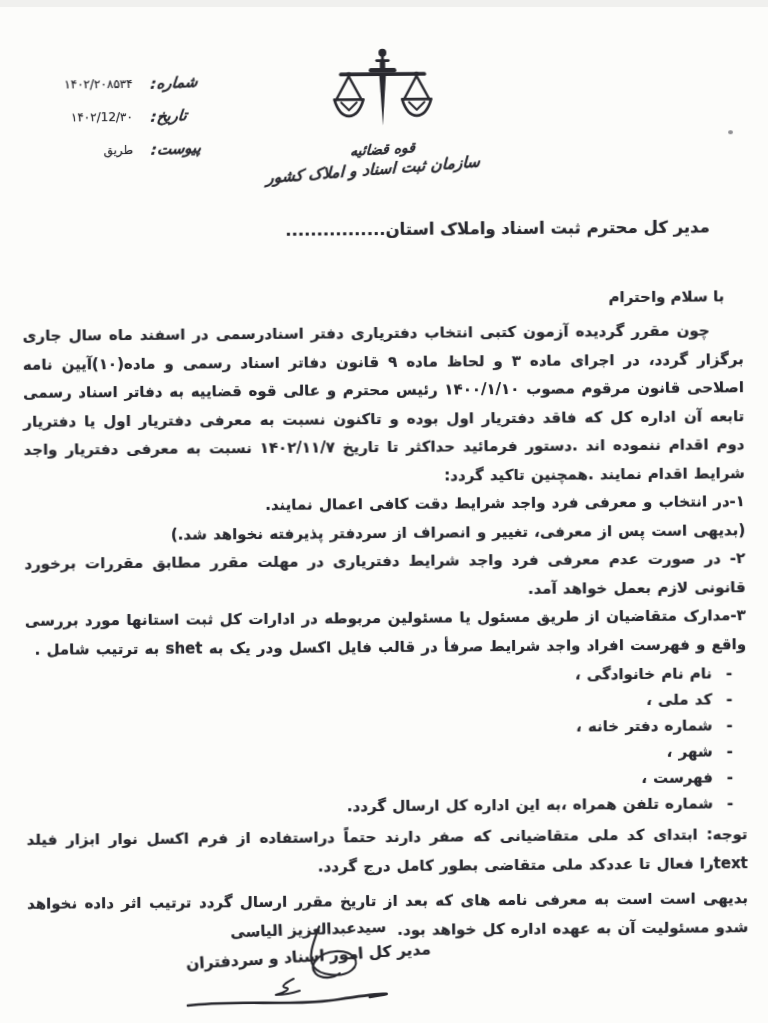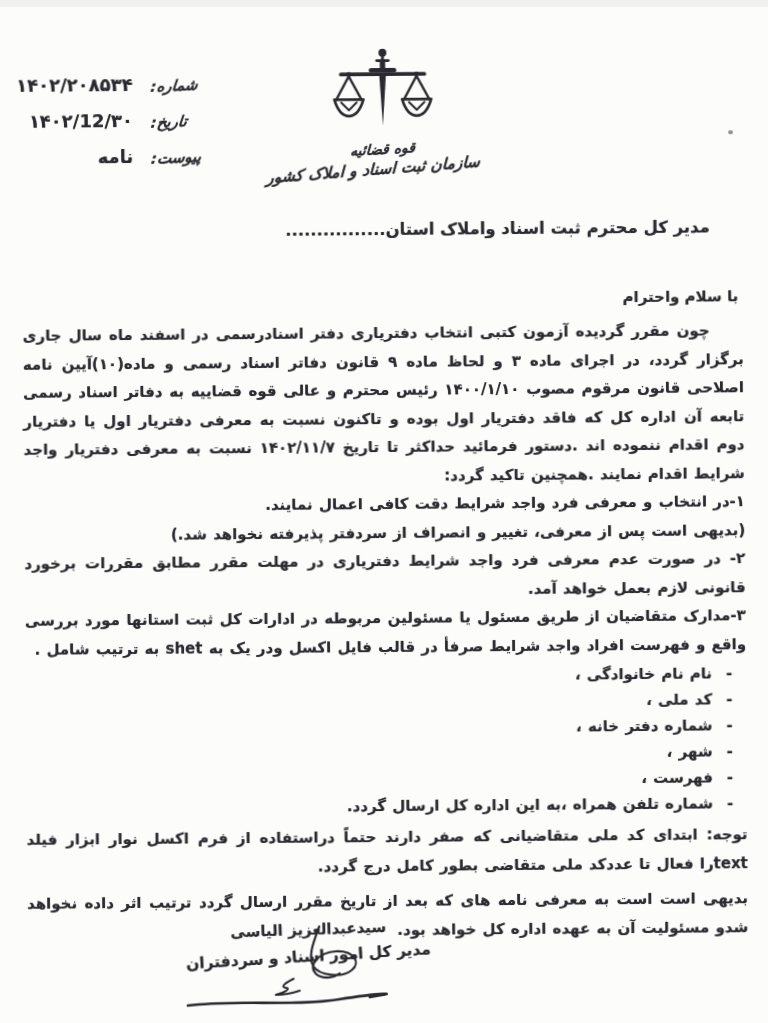--- a/index.html
+++ b/index.html
@@ -17,33 +17,33 @@
   }
   .ink{color:#2a2a30;text-shadow:0 0 .7px rgba(42,42,48,.55);}
 
   
   .meta{position:absolute;left:6px;top:72px;width:200px;direction:rtl;}
   .meta-row{display:flex;align-items:baseline;gap:18px;margin-bottom:15px;}
   .meta-label{
     display:inline-block;font-style:italic;font-weight:bold;font-size:15px;
     transform:skewX(-8deg) rotate(-2deg);min-width:52px;text-align:left;
   }
-  .meta-value{font-weight:bold;font-size:18px;letter-spacing:1.5px;white-space:nowrap;}
+  .meta-value{font-weight:normal;font-size:12px;letter-spacing:1.5px;white-space:nowrap;}
 
   
   .letterhead{position:absolute;left:288px;top:48px;width:195px;text-align:center;}
   .logo{display:block;margin:0 auto;}
   .org1{font-style:italic;font-weight:bold;font-size:14px;transform:rotate(-3deg) skewX(-6deg);margin-top:1px;white-space:nowrap;}
   .org2{font-style:italic;font-weight:bold;font-size:15.5px;transform:rotate(-4deg) skewX(-6deg);margin-top:3px;white-space:nowrap;}
 
   .speck{position:absolute;left:731px;top:133px;width:5px;height:4px;border-radius:50%;background:#56565c;opacity:.65;}
 
   
   .recipient{position:absolute;top:220px;right:56px;left:40px;font-size:16.5px;font-weight:bold;white-space:nowrap;overflow:hidden;}
-  .salutation{position:absolute;top:290px;right:28px;font-size:15px;font-weight:bold;}
+  .salutation{position:absolute;top:290px;right:42px;font-size:15px;font-weight:bold;}
 
   
   .body-flow{
     position:absolute;top:319px;right:23px;left:24px;
     font-size:15px;font-weight:bold;line-height:28.5px;
     text-align:justify;text-align-last:right;word-spacing:1px;
   }
   .body-flow p{margin:0;}
   .p-indent{text-indent:34px;}
   .dash-list{list-style:none;margin:2px 0;padding:0 14px 0 0;}
@@ -70,21 +70,21 @@
       <div class="meta-row">
         <span class="meta-label">شماره:</span>
         <span class="meta-value">۱۴۰۲/۲۰۸۵۳۴</span>
       </div>
       <div class="meta-row">
         <span class="meta-label">تاریخ:</span>
         <span class="meta-value">۱۴۰۲/12/۳۰</span>
       </div>
       <div class="meta-row">
         <span class="meta-label">پیوست:</span>
-        <span class="meta-value">نامه</span>
+        <span class="meta-value">طریق</span>
       </div>
     </div>
 
     <div class="letterhead">
       <svg class="logo" width="108" height="92" viewBox="0 0 110 95" fill="none" stroke="#2a2a30" stroke-width="3" stroke-linecap="round" stroke-linejoin="round">
 
         <circle cx="55" cy="5" r="2.6" fill="#2a2a30"></circle>
         <line x1="55" y1="8" x2="55" y2="12"></line>
 
         <line x1="49" y1="13" x2="61" y2="13"></line>

